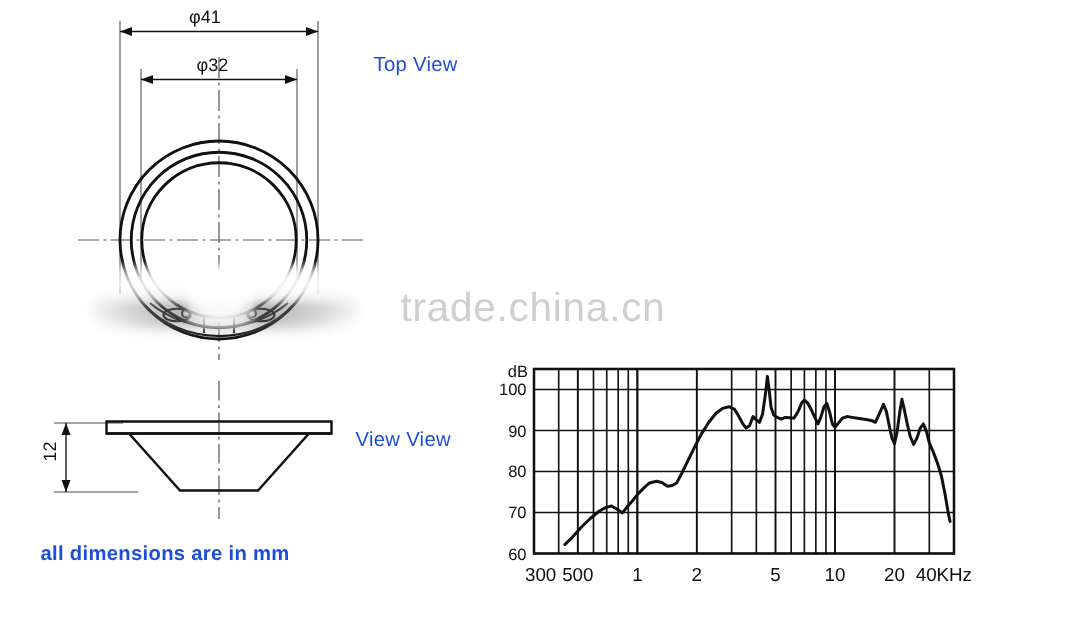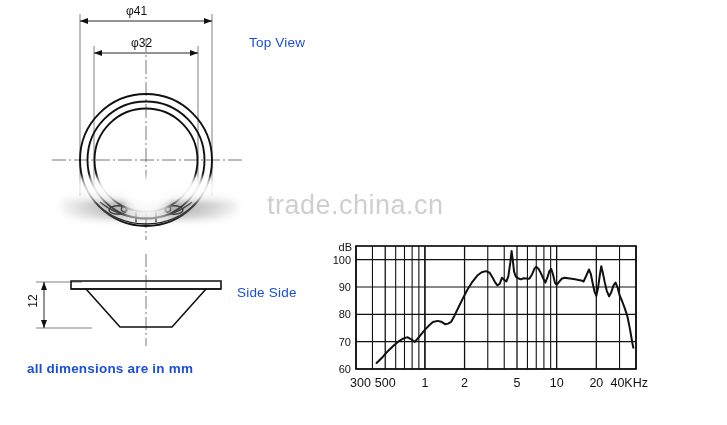--- a/index.html
+++ b/index.html
@@ -131,21 +131,21 @@
       <g class="ln" stroke-width="1.6">
         <path d="M71,31 L221,31 L221,39 L206,39 L172,77 L120,77 L86,39 L71,39 Z"></path>
         <line x1="71" y1="39" x2="221" y2="39"></line>
         <line x1="86" y1="39" x2="206" y2="39"></line>
       </g>
     </svg>
 
     <div class="abs dim-txt-v" style="left:22px;top:44px;width:22px;text-align:center;">12</div>
   </div>
 
-  <div class="abs lbl lbl-view" style="left:237px;top:285px;">Side Side</div>
+  <div class="abs lbl lbl-view" style="left:237px;top:285px;">View View</div>
 
   <div class="abs lbl lbl-note" style="left:27px;top:361px;">all dimensions are in mm</div>
 
   <div class="abs watermark" style="left:255px;top:190px;margin-left:12px;">trade.china.cn</div>
 
   <div class="abs" style="left:318px;top:234px;width:330px;height:165px;">
     <svg id="fr-chart" width="330" height="165" viewBox="0 0 330 165">
         <line x1="54.462990507745886" y1="12" x2="54.462990507745886" y2="135" stroke="#111" stroke-width="1.1"></line>
         <line x1="77.66627241237586" y1="12" x2="77.66627241237586" y2="135" stroke="#111" stroke-width="1.1"></line>
         <line x1="86.48775077955533" y1="12" x2="86.48775077955533" y2="135" stroke="#111" stroke-width="1.1"></line>

